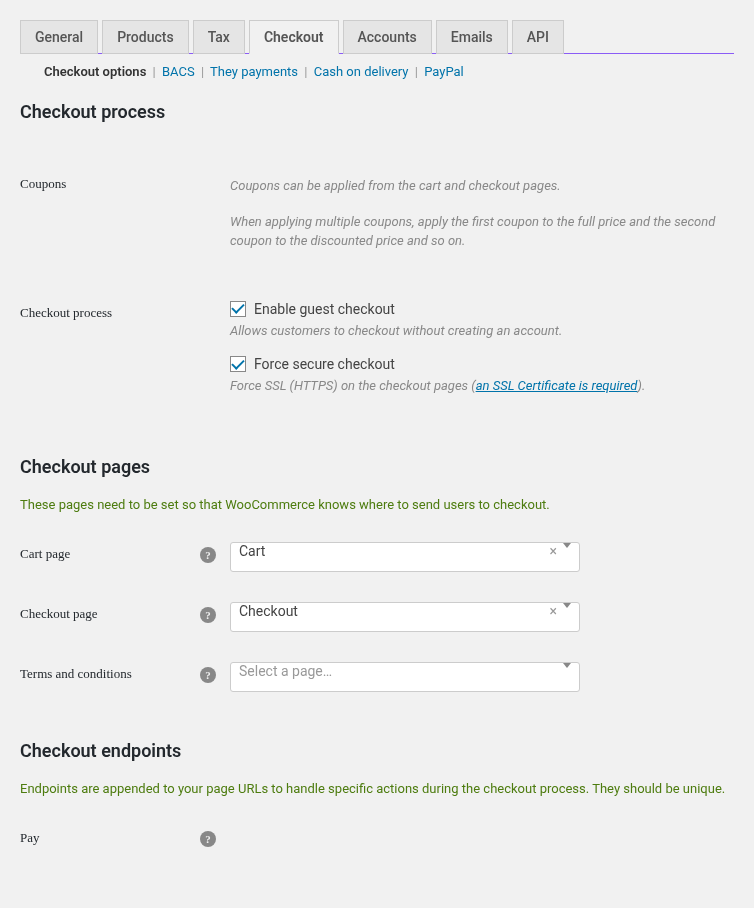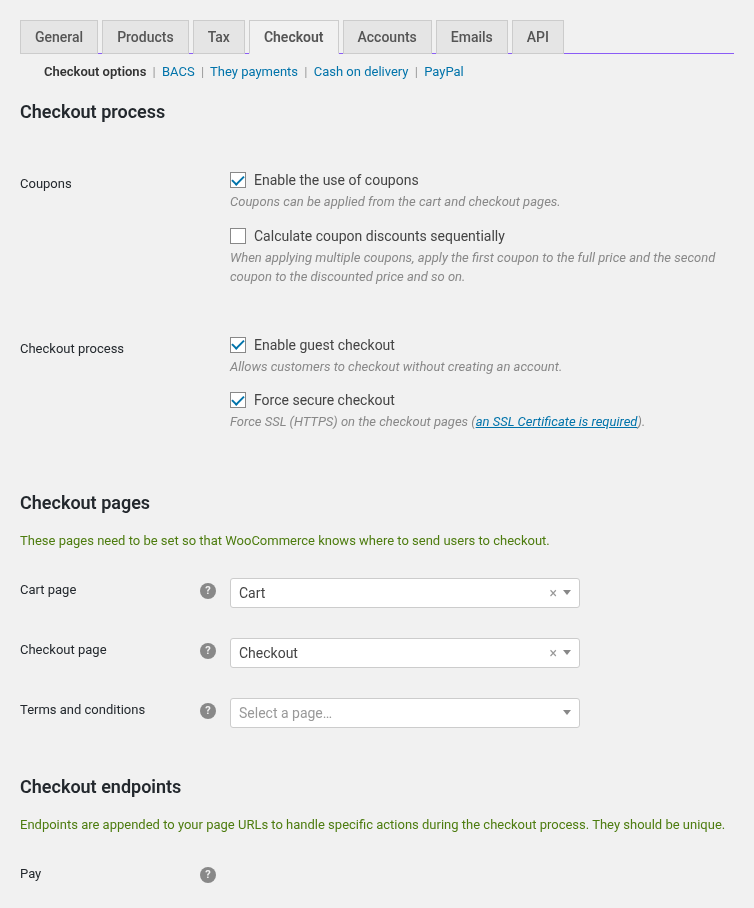--- a/index.html
+++ b/index.html
@@ -56,20 +56,21 @@
     display: flex;
     align-items: flex-start;
     margin-bottom: 14px;
   }
   .field-label {
     width: 210px;
     padding-top: 4px;
     color: #23282d;
     font-size: 13px;
     position: relative;
+    font-family: Liberation Serif, serif;
   }
   .field-body { flex: 1; }
   .checkbox-line {
     display: flex;
     align-items: center;
     gap: 8px;
     margin-bottom: 4px;
   }
   .checkbox {
     width: 16px;
@@ -114,21 +115,21 @@
     top: 5px;
     cursor: help;
   }
   .select2 {
     border: 1px solid #ccc;
     background: #fff;
     border-radius: 3px;
     height: 30px;
     width: 350px;
     display: flex;
-    align-items: center;
+    align-items: flex-start;
     padding: 0 8px;
     position: relative;
   }
   .select2 .val { color: #444; font-size: 14px; flex: 1; }
   .select2 .placeholder { color: #999; font-size: 14px; flex: 1; }
   .select2 .clear { color: #999; font-size: 14px; margin-right: 6px; cursor: pointer; }
   .select2 .caret {
     width: 0; height: 0;
     border-left: 4px solid transparent;
     border-right: 4px solid transparent;
@@ -170,30 +171,22 @@
   <a href="#">PayPal</a>
 </div>
 
 <h2>Checkout process</h2>
 
 <div class="section-gap"></div>
 
 <div class="field-row">
   <div class="field-label">Coupons</div>
   <div class="field-body">
-    <div class="checkbox-line">
-      <div class="checkbox checked"></div>
-      <span class="checkbox-label">Enable the use of coupons</span>
-    </div>
     <div class="desc">Coupons can be applied from the cart and checkout pages.</div>
 
-    <div class="checkbox-line">
-      <div class="checkbox"></div>
-      <span class="checkbox-label">Calculate coupon discounts sequentially</span>
-    </div>
     <div class="desc">When applying multiple coupons, apply the first coupon to the full price and the second coupon to the discounted price and so on.</div>
   </div>
 </div>
 
 <div style="height:20px"></div>
 
 <div class="field-row">
   <div class="field-label">Checkout process</div>
   <div class="field-body">
     <div class="checkbox-line">

